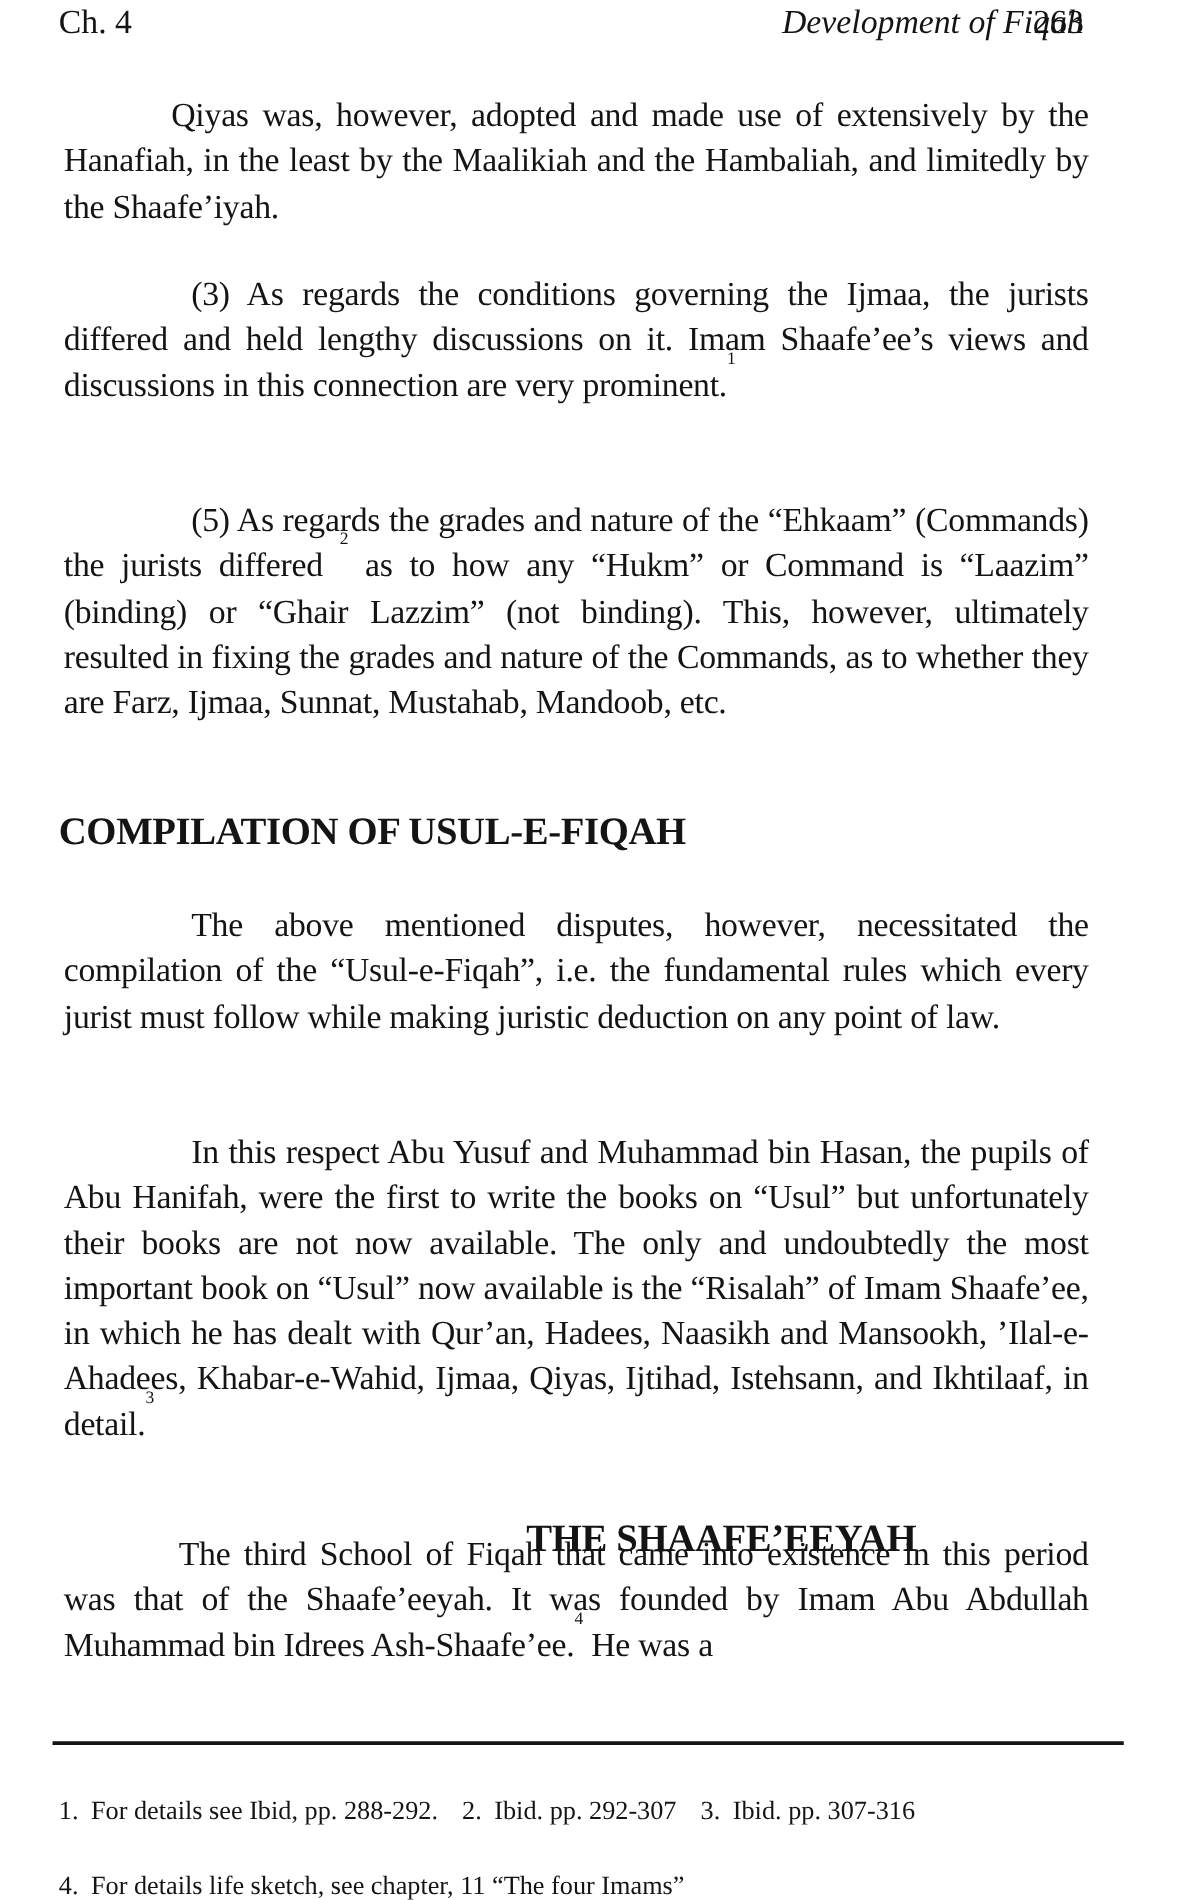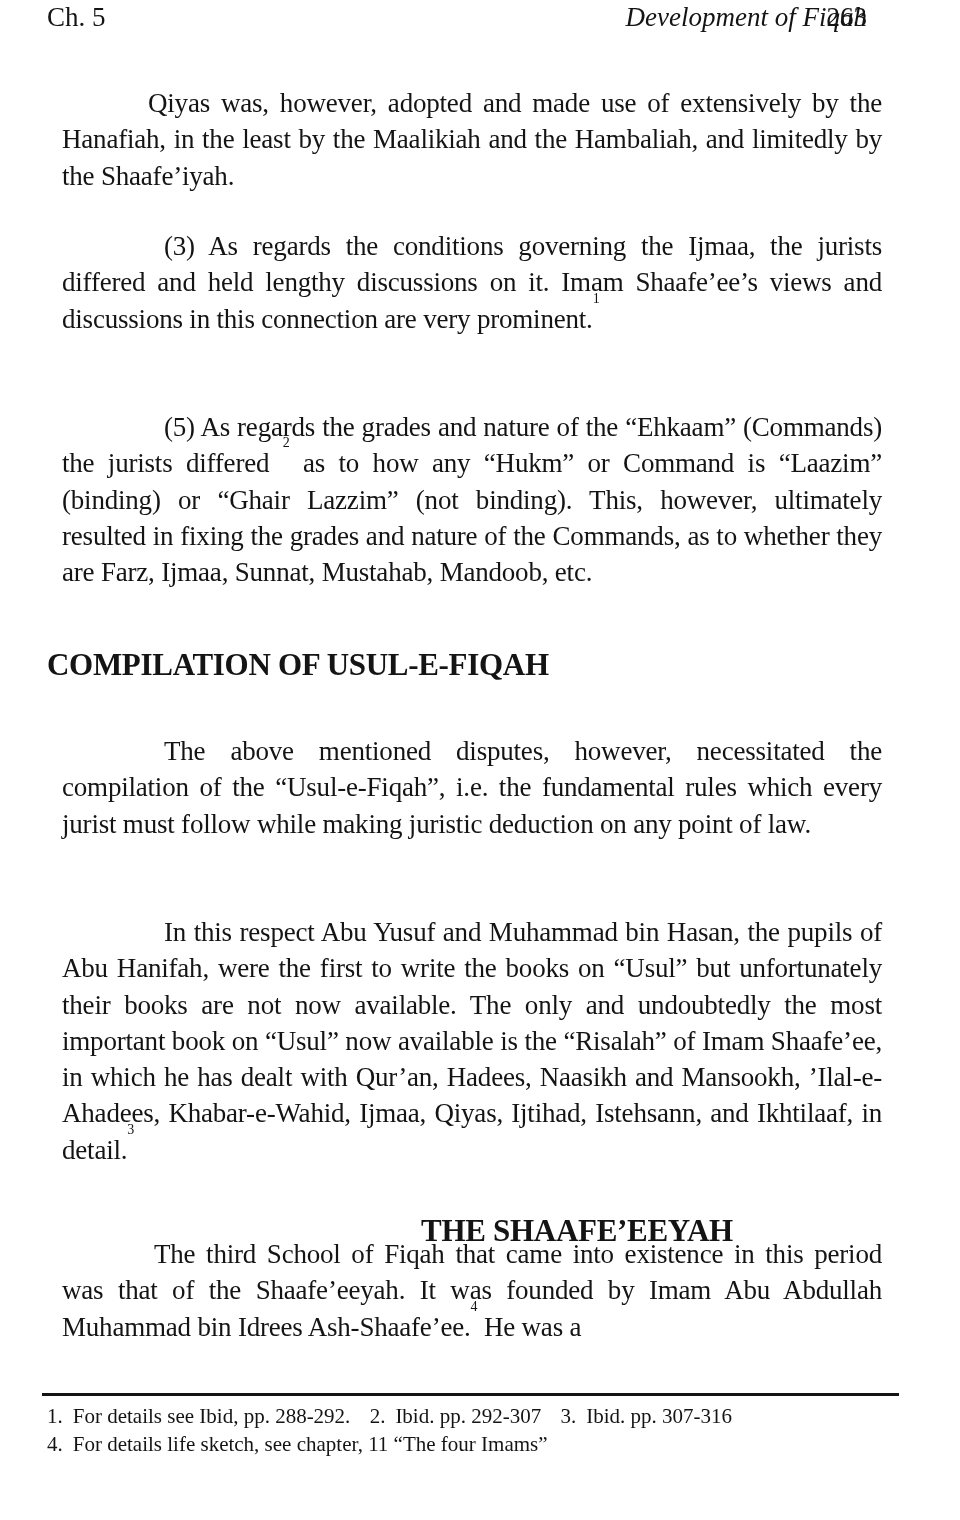--- a/index.html
+++ b/index.html
@@ -49,21 +49,21 @@
       top: 0;
     }
     .para {
       position: absolute;
       left: 0;
       width: 820px;
       font-size: 27px;
       line-height: 36.3px;
       text-align: justify;
       text-align-last: left;
-      margin: 15px;
+      margin: 4px;
       letter-spacing: -0.2px;
       font-family: Liberation Serif, serif;
     }
     .para .indent {
       display: inline-block;
       width: 102px;
     }
     sup {
       font-size: 14px;
       vertical-align: top;
@@ -97,35 +97,36 @@
     .footnotes {
       position: absolute;
       left: 47px;
       top: 1402px;
       width: 860px;
       font-size: 21px;
       line-height: 28px;
     }
     .footnote-line {
       white-space: nowrap;
+      margin-top: 32px;
     }
     .fn-item {
       margin-right: 14px;
     }
     .fn-num {
       margin-right: 10px;
     }
   </style>
 </head>
 <body>
 
 <div class="page">
 
   <div class="running-head" style="top:-1px;">
-    <span class="chapter">Ch. 5</span>
+    <span class="chapter">Ch. 4</span>
     <span class="title">Development of Fiqah</span>
     <span class="pageno">263</span>
   </div>
 
   <p class="para" style="top:70px;">
     <span class="indent" style="width:86px;"></span><span>Qiyas was, however, adopted and made use of extensively by the Hanafiah, in the least by the Maalikiah and the Hambaliah, and limitedly by the Shaafe’iyah.</span>
   </p>
 
   <p class="para" style="top:213px;">
     <span class="indent"></span><span>(3)  As regards the conditions governing the Ijmaa, the jurists differed and held lengthy discussions on it. Imam Shaafe’ee’s views and discussions in this connection are very prominent.</span><sup>1</sup>

